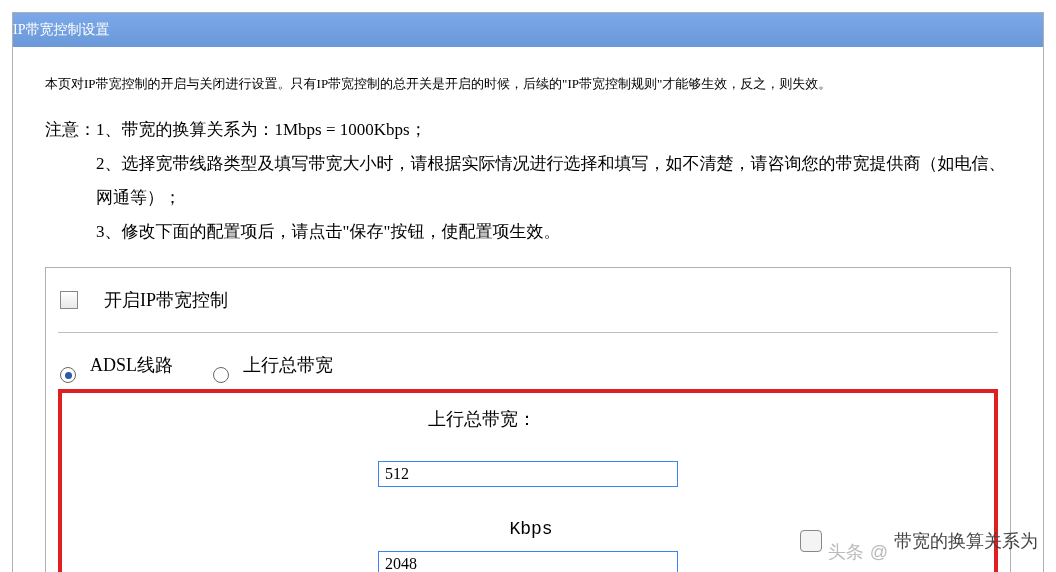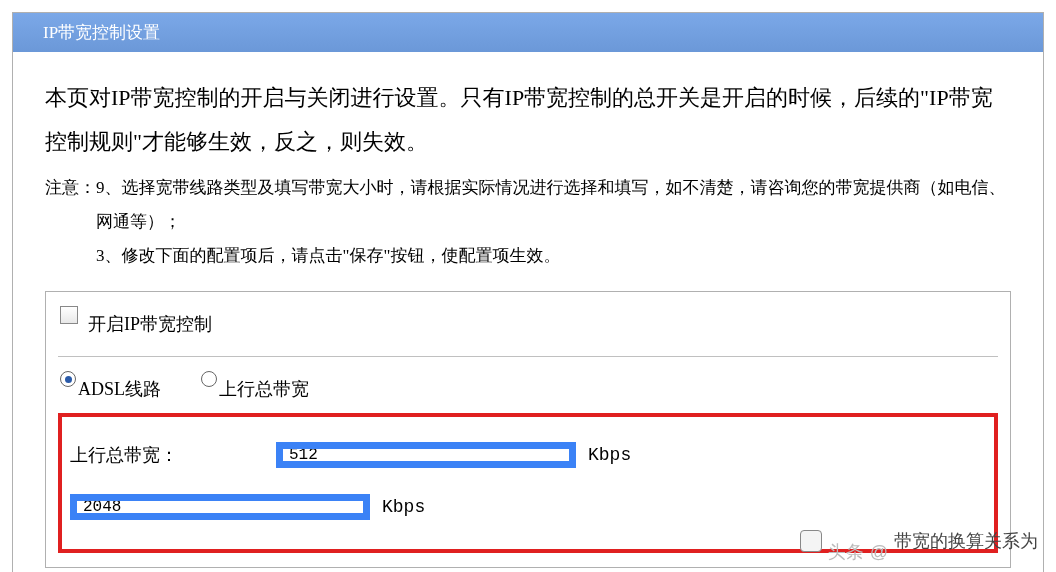--- a/index.html
+++ b/index.html
@@ -16,31 +16,31 @@
       position: relative;
       overflow: hidden;
     }
     .outer-border {
       border: 1px solid #b0b0b0;
       margin: 12px 12px 0 12px;
     }
     .title-bar {
       background: linear-gradient(to bottom, #7ba8e8, #6b98d8);
       color: #fff;
-      padding: 8px 30px;
-      font-size: 17px;
+      padding: 8px 0;
+      font-size: 14px;
     }
     .content-area {
       padding: 24px 32px 20px 32px;
       line-height: 2.0;
       color: #000;
     }
     .intro-text {
-      font-size: 22px;
-      margin-bottom: 7px;
+      font-size: 13px;
+      margin-bottom: 16px;
     }
     .notes-block {
       font-size: 17px;
     }
     .note-line {
       display: flex;
       justify-content: flex-end;
     }
     .note-label {
       flex-shrink: 0;
@@ -49,21 +49,22 @@
       flex: 1;
     }
     .settings-panel {
       border: 1px solid #b0b0b0;
       margin: 18px 0 0 0;
       padding: 14px 12px;
       position: relative;
     }
     .checkbox-row {
       display: flex;
-      gap: 10px;
+      align-items: center;
+      gap: 26px;
       padding-bottom: 14px;
       border-bottom: 1px solid #c0c0c0;
       margin-bottom: 14px;
       font-size: 18px;
       padding-left: 2px;
     }
     .checkbox-visual {
       width: 18px;
       height: 18px;
       border: 1px solid #888;
@@ -73,22 +74,22 @@
     .line-type-row {
       display: flex;
       align-items: center;
       gap: 16px;
       font-size: 18px;
       margin-bottom: 6px;
       padding-left: 2px;
     }
     .radio-group {
       display: flex;
-      align-items: flex-start;
-      gap: 2px;
+      align-items: flex-end;
+      gap: 14px;
     }
     .radio-visual {
       width: 16px;
       height: 16px;
       border: 1px solid #666;
       border-radius: 50%;
       display: inline-flex;
       align-items: center;
       justify-content: center;
       background: #fff;
@@ -101,34 +102,35 @@
       border-radius: 50%;
     }
     .highlight-box {
       border: 4px solid #e02020;
       padding: 4px 8px 8px 8px;
       margin-top: 4px;
     }
     .bandwidth-row {
       display: flex;
       align-items: center;
-      gap: 6px;
-      font-size: 18px;
-      margin: 16px 0;
+      gap: 24px;
+      font-size: 18px;
+      margin: 4px 0;
+      flex-direction: column;
     }
     .bandwidth-label {
       width: 200px;
     }
     .bandwidth-input {
       width: 300px;
       height: 26px;
-      border: 7px solid #3b82f6;
+      border: 1px solid #3b82f6;
       font-size: 16px;
       padding: 2px 6px;
-      font-family: Liberation Mono, monospace;
+      font-family: Liberation Serif, serif;
     }
     .bandwidth-unit {
       margin-left: 6px;
       font-family: Liberation Mono, monospace;
     }
     .button-row {
       border-top: 1px solid #b0b0b0;
       padding: 6px 10px;
       display: flex;
       gap: 18px;
@@ -174,21 +176,22 @@
     <span>IP带宽控制设置</span>
   </div>
 
   <div class="content-area">
     <div class="intro-text">本页对IP带宽控制的开启与关闭进行设置。只有IP带宽控制的总开关是开启的时候，后续的"IP带宽控制规则"才能够生效，反之，则失效。</div>
 
     <div class="notes-block">
       <div class="note-line">
         <div class="note-label">注意：</div>
         <div class="note-items">
-          <div>9、选择宽带线路类型及填写带宽大小时，请根据实际情况进行选择和填写，如不清楚，请咨询您的带宽提供商（如电信、网通等）；</div>
+          <div>1、带宽的换算关系为：1Mbps = 1000Kbps；</div>
+          <div>2、选择宽带线路类型及填写带宽大小时，请根据实际情况进行选择和填写，如不清楚，请咨询您的带宽提供商（如电信、网通等）；</div>
           <div>3、修改下面的配置项后，请点击"保存"按钮，使配置项生效。</div>
         </div>
       </div>
     </div>
 
     <div class="settings-panel">
       <div class="checkbox-row">
         <span class="checkbox-visual"></span>
         <span>开启IP带宽控制</span>
       </div>

